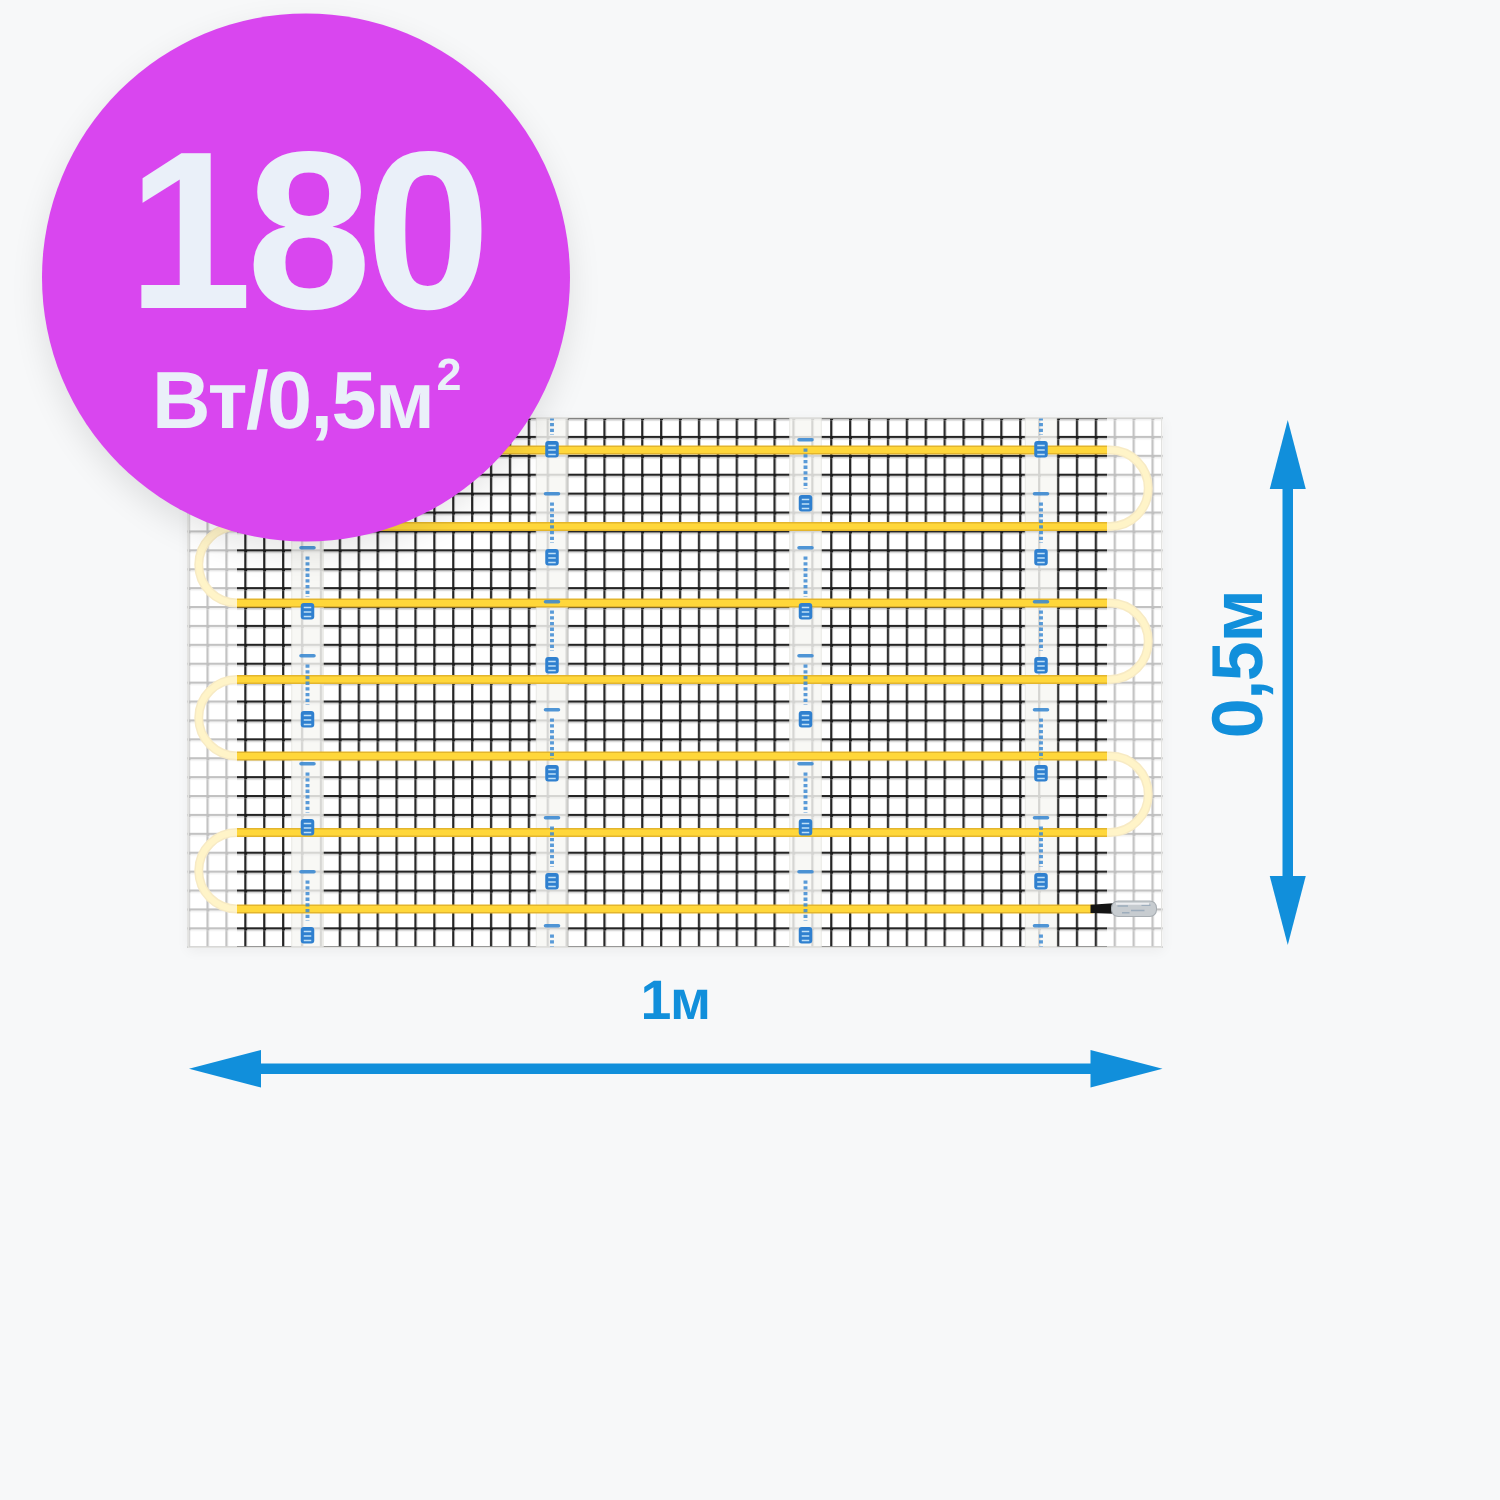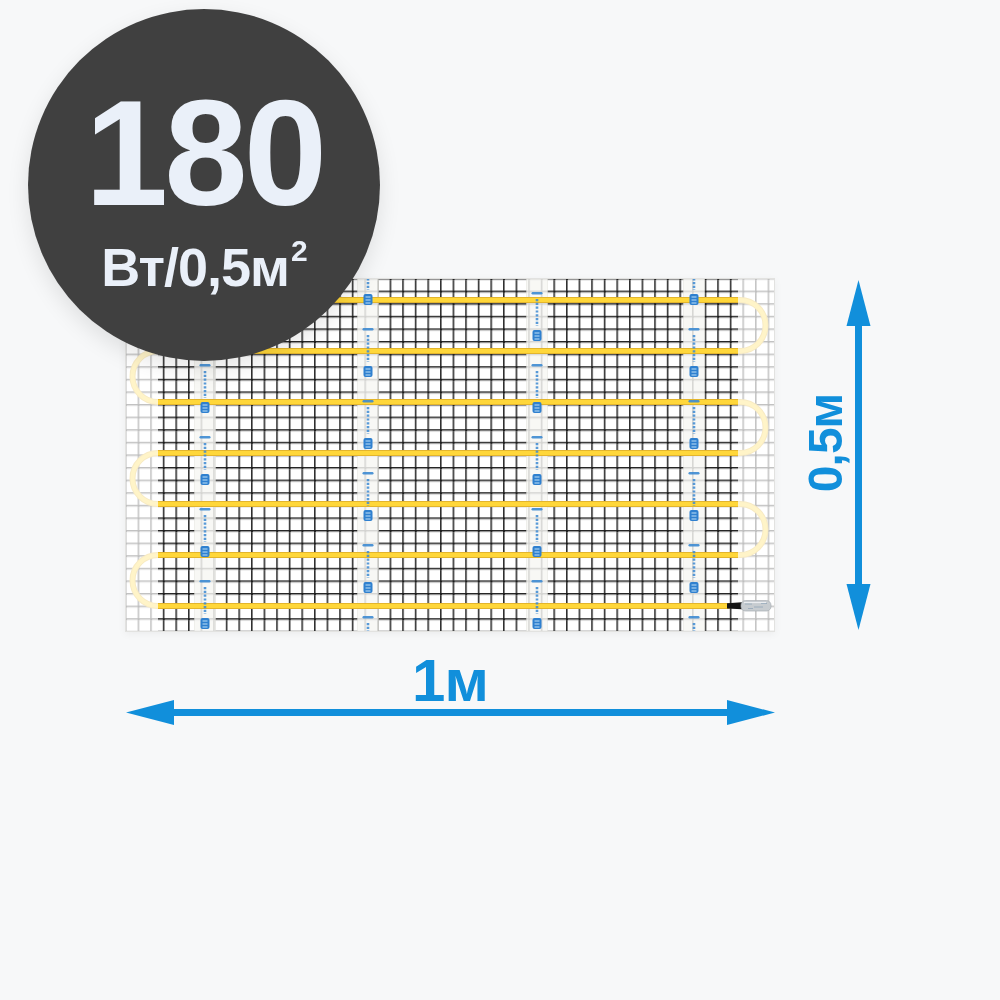--- a/index.html
+++ b/index.html
@@ -16,40 +16,40 @@
     position:absolute;left:125px;top:278px;width:650px;height:354px;
     box-shadow:0 2px 8px rgba(0,0,0,.05);
     background:#ffffff;
   }
   .mat-wrap svg{display:block;}
 
   
   .badge{
     position:absolute;left:28px;top:9px;width:352px;height:352px;
     border-radius:50%;
-    background:#404040;
+    background:#d946ef;
     box-shadow:0 8px 22px rgba(0,0,0,.10);
     display:flex;flex-direction:column;align-items:center;justify-content:center;
     padding-top:10px;box-sizing:border-box;
     color:#eaf0f9;
   }
   .badge .value{
     font-size:150px;font-weight:800;line-height:.95;letter-spacing:-4px;
   }
   .badge .unit{
     margin-top:12px;font-size:54px;font-weight:700;letter-spacing:-1px;
     display:flex;align-items:center;
   }
   .badge .unit .sup{
     font-size:30px;font-weight:700;position:relative;top:-16px;margin-left:2px;
   }
   .arrow-svg{position:absolute;}
   .h-label{
     position:absolute;left:350px;top:646px;width:200px;text-align:center;
-    font-size:60px;font-weight:800;color:#118fdb;letter-spacing:-1px;
+    font-size:37px;font-weight:800;color:#118fdb;letter-spacing:-1px;
   }
   .v-label{
     position:absolute;left:722px;top:419px;width:200px;height:48px;text-align:center;
     font-size:48px;font-weight:800;color:#118fdb;letter-spacing:-1px;
     transform:rotate(-90deg);
   }
 </style>
 </head>
 <body>
 

